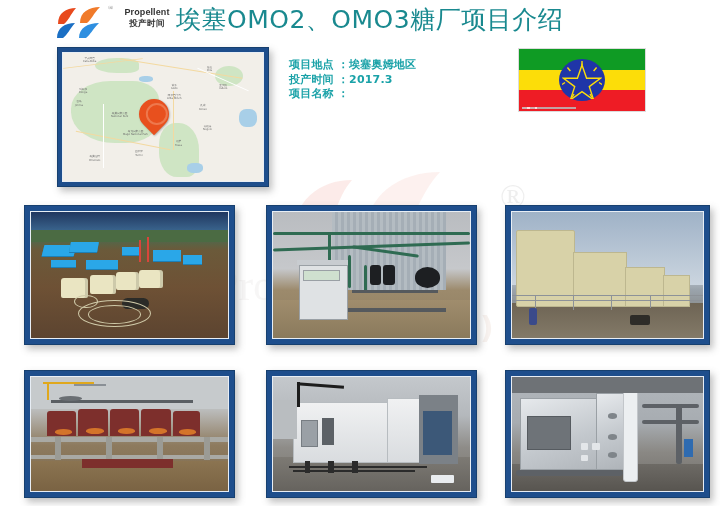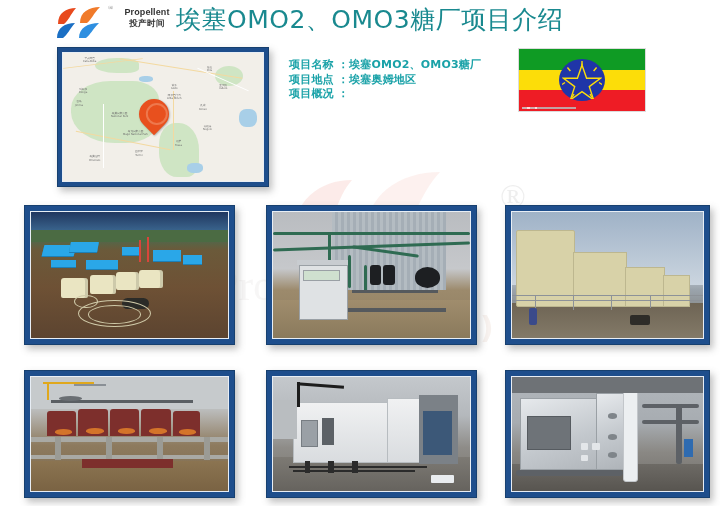--- a/index.html
+++ b/index.html
@@ -246,23 +246,23 @@
         <div class="mlabel" style="left:78%;top:24%;">亚贝洛<br>Yabelo</div>
         <div class="mlabel" style="left:70%;top:56%;">内格莱<br>Negele</div>
         <div class="mlabel" style="left:56%;top:68%;">托萨<br>Tossa</div>
 
         <div class="pin"></div>
       </div>
     </div>
   </div>
 
   <div class="info">
-    <div class="line">项目名称 ：埃塞OMO2、OMO3糖厂</div>
     <div class="line">项目地点 ：埃塞奥姆地区</div>
-    <div class="line">项目概况 ：</div>
+    <div class="line">投产时间 ：2017.3</div>
+    <div class="line">项目名称 ：</div>
   </div>
 
   <div class="flag">
     <div class="stripe s1"></div>
     <div class="stripe s2"></div>
     <div class="stripe s3"></div>
     <div class="disc"></div>
     <svg class="star" width="40" height="38" viewBox="0 0 40 38">
       <g stroke="#fcdd09" stroke-width="1.4" fill="none">
         <polygon points="20,4 24.6,17.3 38.5,17.3 27.3,25.6 31.6,38.9 20,30.7 8.4,38.9 12.7,25.6 1.5,17.3 15.4,17.3"></polygon>

